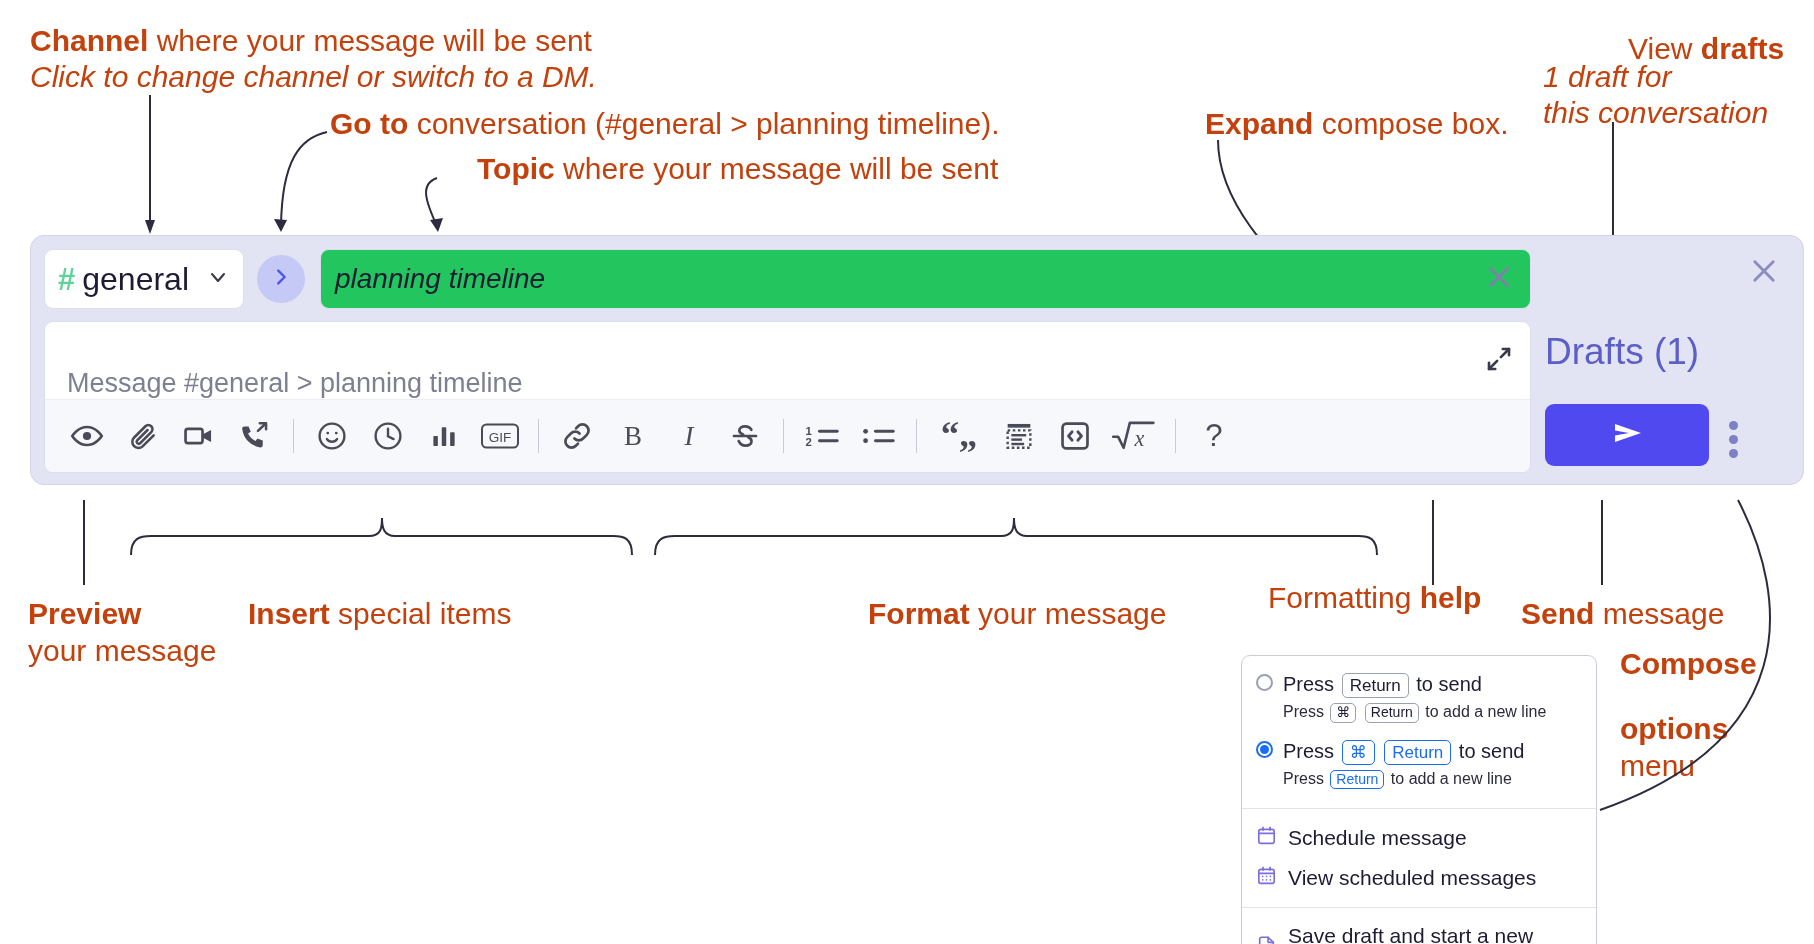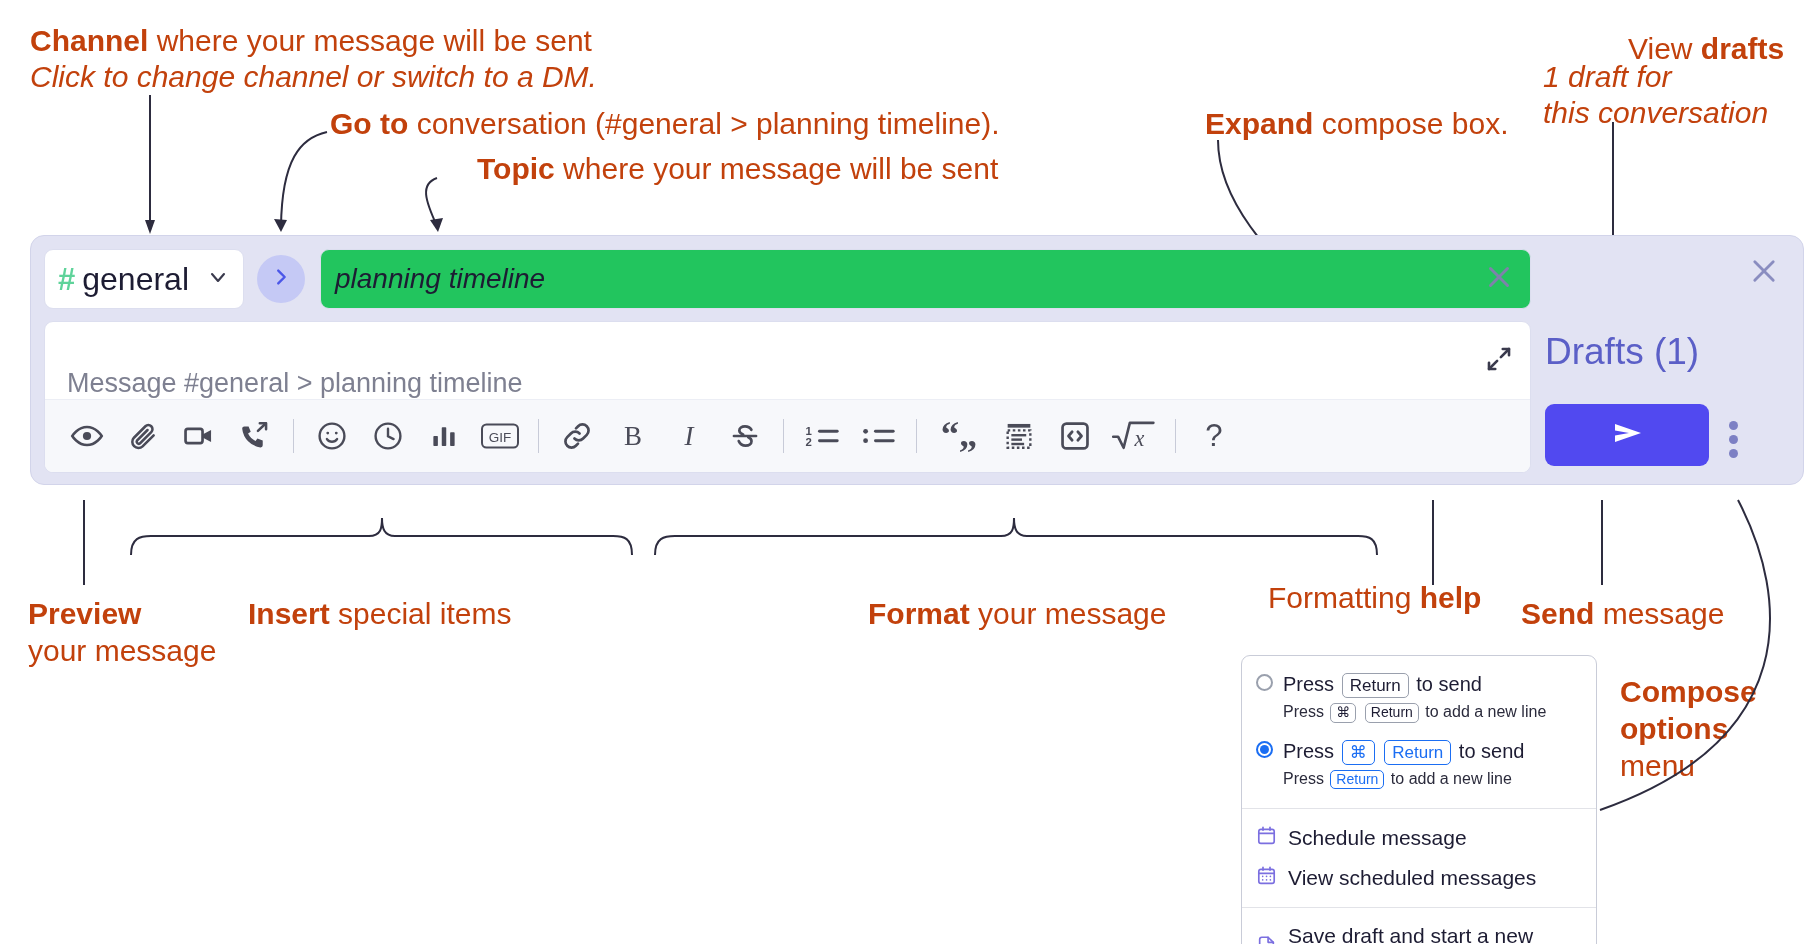--- a/index.html
+++ b/index.html
@@ -145,21 +145,21 @@
 </div>
 
 <div class="anno a-30" style="left:1268px;top:579px;">
   <span>Formatting </span><b>help</b>
 </div>
 
 <div class="anno a-30" style="left:1521px;top:595px;">
   <b>Send</b><span> message</span>
 </div>
 
-<div class="anno a-30" style="left:1620px;top:673px;">
+<div class="anno a-30" style="left:1620px;top:645px;">
   <b>Compose</b>
 </div>
 <div class="anno a-30" style="left:1620px;top:710px;">
   <b>options</b>
 </div>
 <div class="anno a-30" style="left:1620px;top:747px;">
   <span>menu</span>
 </div>
 
 <svg id="lines" viewBox="0 0 1814 944">

